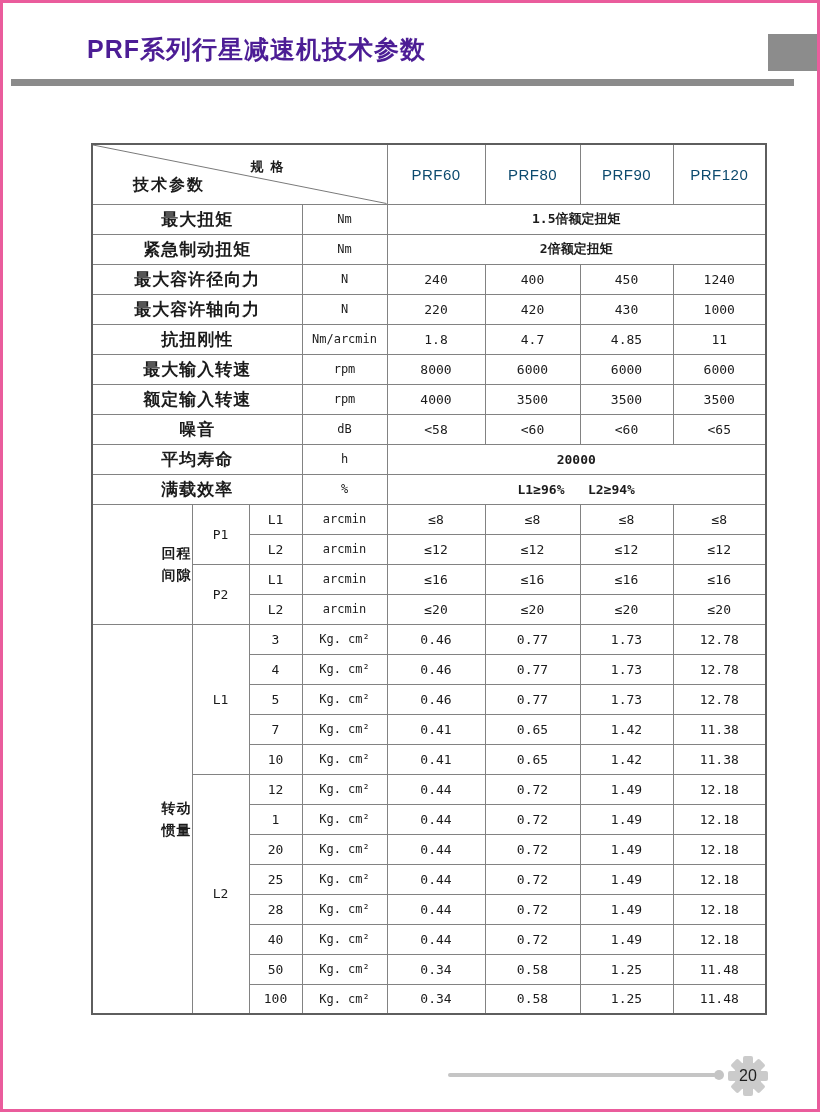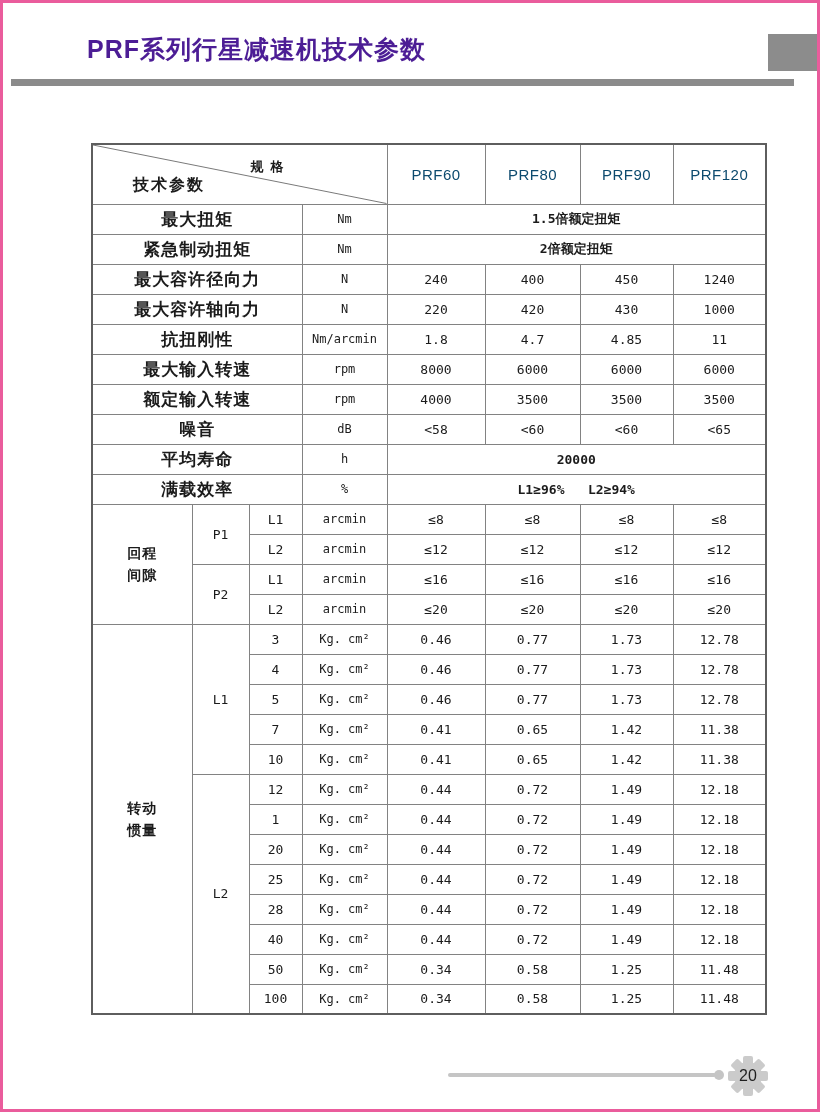--- a/index.html
+++ b/index.html
@@ -61,21 +61,21 @@
   td.g{background:#d6d2cb;}
   td.lab{
     font-size:17px;font-weight:bold;letter-spacing:1px;
     font-family:Liberation Mono, monospace;
     margin-left:20px;
   }
   td.lab2{
     font-size:14px;font-weight:bold;letter-spacing:1px;line-height:22px;
     font-family:"Liberation Sans",sans-serif;
   }
-  td.lab2 span{display:block;}
+  td.lab2 span{display:block;text-align:right;}
   td.unit{
     font-size:12px;
     font-family:"DejaVu Sans Mono","DejaVu Sans",monospace;
     margin-top:28px;
   }
   td.val{
     font-size:13px;
     font-family:"DejaVu Sans Mono","DejaVu Sans",monospace;
   }
   td.pre{white-space:pre;font-weight:bold;}

